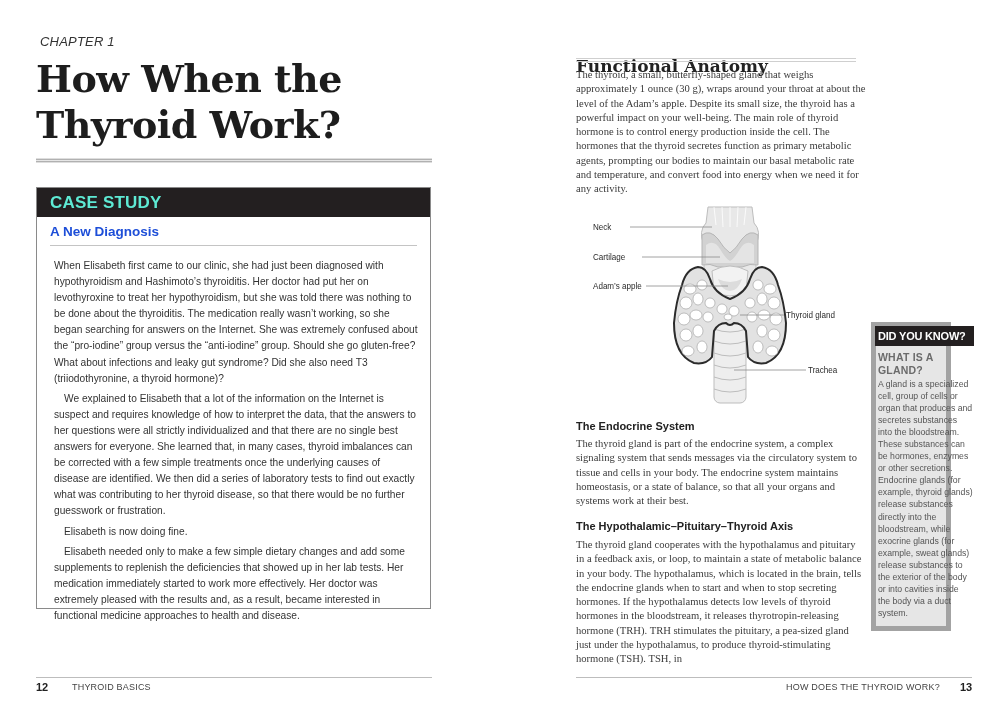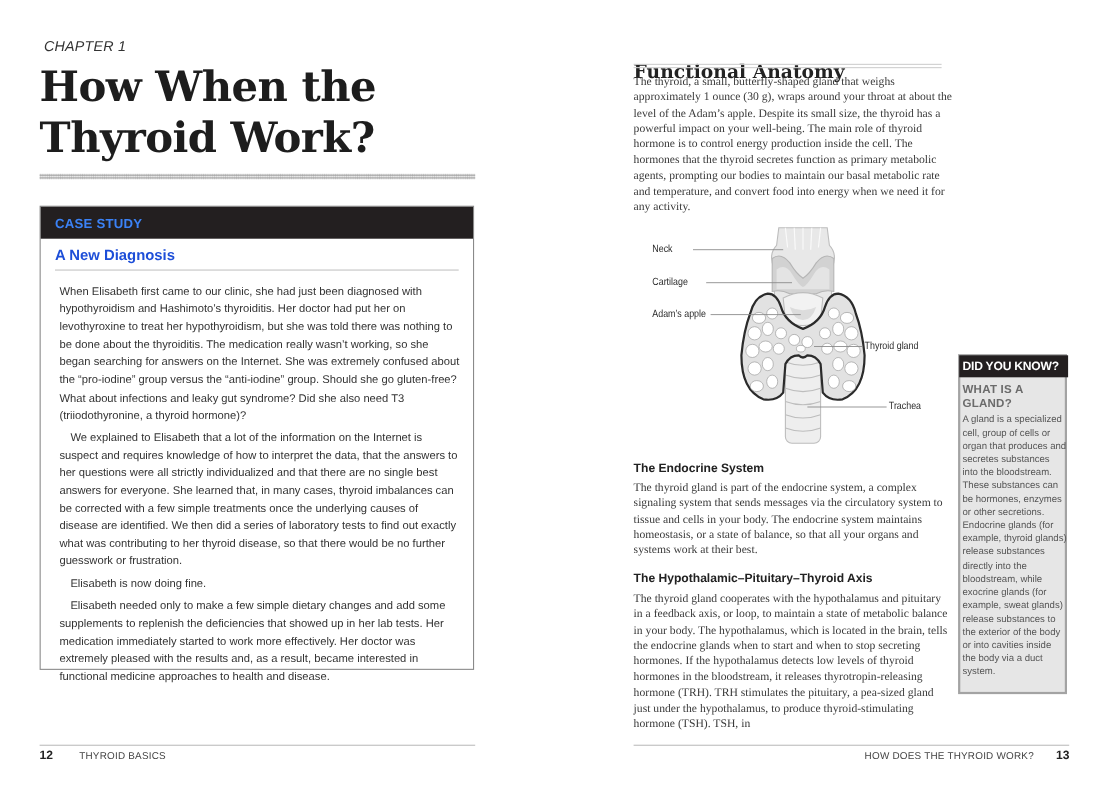--- a/index.html
+++ b/index.html
@@ -20,21 +20,21 @@
     left: 36px; top: 158px; width: 396px; height: 5px;
     background-image: radial-gradient(circle, #9a9a9a 0.7px, transparent 0.9px);
     background-size: 2px 2.5px; background-color: #e6e6e6;
   }
   .case-box {
     left: 36px; top: 187px; width: 395px; height: 422px;
     border: 1px solid #8a8a8a; box-sizing: border-box;
   }
   .case-header {
     position: absolute; left: 0; top: 0; right: 0; height: 29px; background: #231f20;
-    color: #3b82f6; font-size: 12px; font-weight: bold; padding-left: 13px; line-height: 30px; letter-spacing: 0.2px;
+    color: #5eead4; font-size: 17px; font-weight: bold; padding-left: 13px; line-height: 30px; letter-spacing: 0.2px;
   }
   .case-subtitle { position: absolute; left: 13px; top: 36px; font-size: 13.5px; font-weight: bold; color: #1d4ed8; text-align: right; }
   .case-rule { position: absolute; left: 13px; right: 13px; top: 57px; height: 1px; background: #c4c4c4; }
   .case-body {
     position: absolute; left: 13px; top: 66px; width: 372px;
     font-size: 10.2px; line-height: 16.1px; color: #333;
   }
   .case-body p { margin: 4px; }
   .case-body p.indent { text-indent: 10px; }
 
@@ -55,21 +55,21 @@
 
   .diagram { left: 590px; top: 205px; width: 260px; height: 200px; }
   .diag-label { font-family: "Liberation Sans Narrow", "Liberation Sans", sans-serif; font-size: 9.5px; color: #2a2a2a; transform: scaleX(0.85); transform-origin: left center; }
 
   .h2 { font-size: 11px; font-weight: bold; color: #222; }
   .endo-title { left: 576px; top: 420px; }
   .endo-body { left: 576px; top: 437px; width: 290px; }
   .hpt-title { left: 576px; top: 520px; }
   .hpt-body { left: 576px; top: 538px; width: 290px; }
 
-  .dyk { left: 871px; top: 322px; width: 99px; height: 309px; background: #e6e6e6; border: 2px solid #a3a3a3; box-sizing: border-box; }
+  .dyk { left: 871px; top: 322px; width: 80px; height: 309px; background: #e6e6e6; border: 5px solid #a3a3a3; box-sizing: border-box; }
   .dyk-header {
     position: absolute; left: -1px; top: -1px; width: 99px; height: 20px; background: #231f20; color: #fff;
     font-size: 11px; font-weight: bold; line-height: 21px; padding-left: 3px; box-sizing: border-box; letter-spacing: -0.2px;
   }
   .dyk-sub {
     position: absolute; left: 2px; top: 24px; width: 92px; font-size: 10.5px; font-weight: bold; color: #6b6b6b; line-height: 12.5px; letter-spacing: 0.2px;
   }
   .dyk-body {
     position: absolute; left: 2px; top: 51px; width: 95px; font-size: 8.7px; line-height: 12.05px; color: #555;
   }

